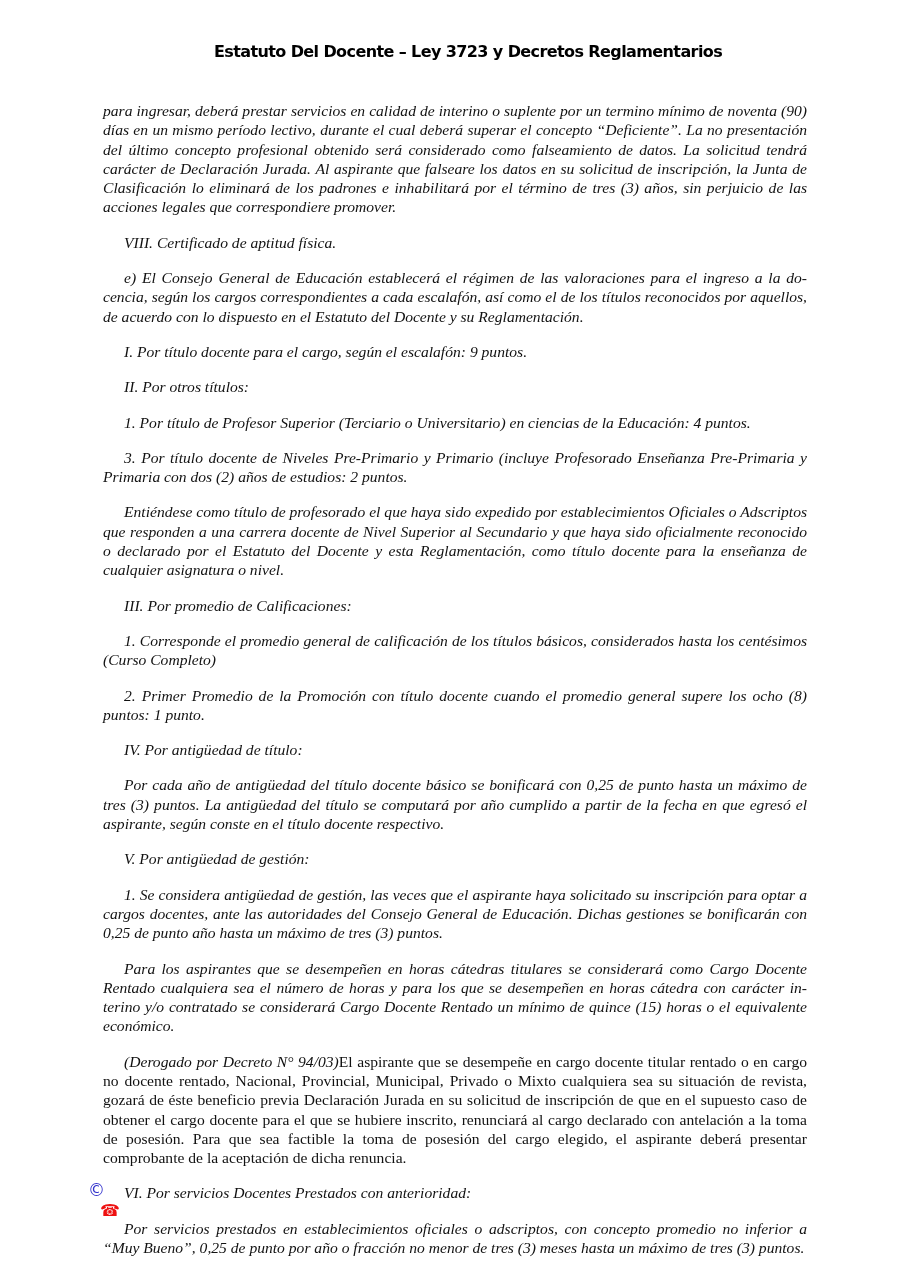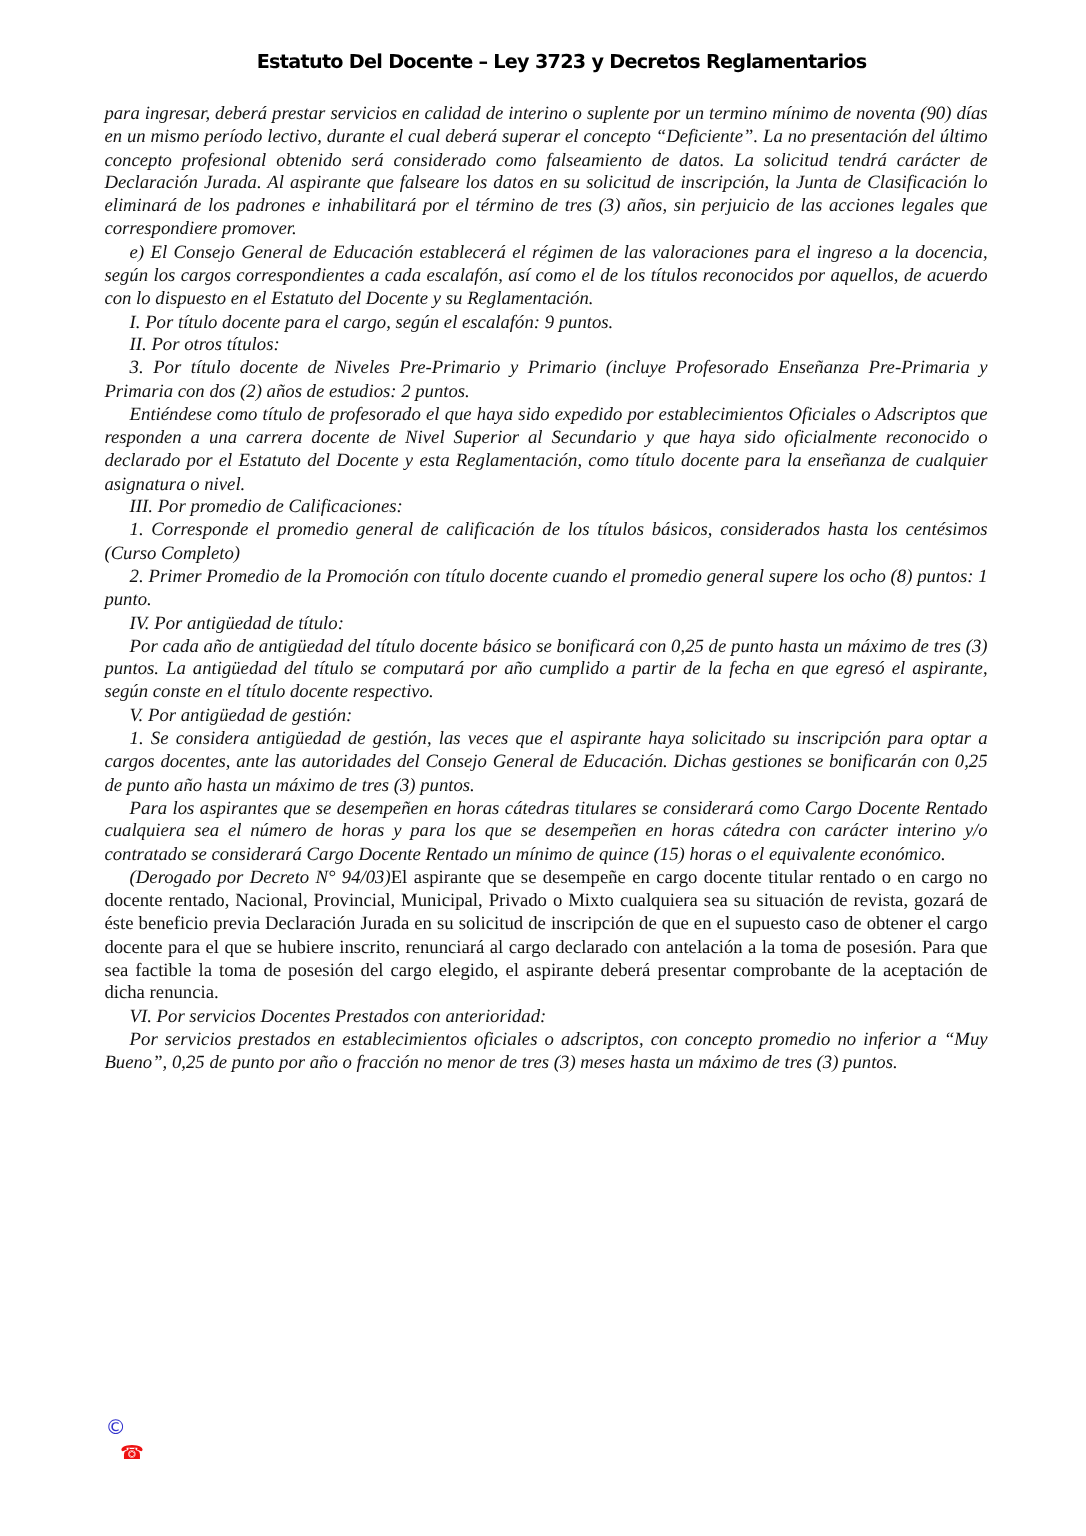--- a/index.html
+++ b/index.html
@@ -8,40 +8,42 @@
   .title {
     position: absolute; top: 42px; left: 0; width: 936px; text-align: center;
     font-family: "DejaVu Sans", sans-serif; font-weight: bold; font-size: 16px;
     letter-spacing: -0.6px; color: #000;
   }
   .body {
     position: absolute; top: 85px; left: 87px; width: 736px;
     font-family: "Liberation Serif", serif; font-size: 15.6px; line-height: 19.3px;
     color: #111; text-align: justify; hyphens: manual;
   }
-  .p { margin: 0; text-indent: 21px; font-style: italic; }
+  .p { margin: 16px; text-indent: 21px; font-style: italic; }
   .p.noindent { text-indent: 0; }
   .p .roman { font-style: normal; }
   .footer { position: absolute; top: 1180px; left: 88px; width: 300px; height: 45px; }
   .copy-icon { position: absolute; left: 0; top: 0; color: #3333cc; font-family: "DejaVu Sans", sans-serif; font-size: 17px; line-height: 20px; }
   .phone-icon { position: absolute; left: 12px; top: 22px; color: #ee1111; font-family: "DejaVu Sans", sans-serif; font-size: 16px; line-height: 18px; }
   .footer-text1 { position: absolute; left: 32px; top: 3px; color: #f2f2f2; font-family: "Liberation Sans", sans-serif; font-size: 13px; white-space: nowrap; }
   .footer-text2 { position: absolute; left: 32px; top: 24px; color: #f2f2f2; font-family: "Liberation Sans", sans-serif; font-size: 12px; white-space: nowrap; }
 </style>
 </head>
 <body>
 
 <div class="page">
   <div class="title">Estatuto Del Docente – Ley 3723 y Decretos Reglamentarios</div>
 
   <div class="body">
     <p class="p noindent">para ingresar, deberá prestar servicios en calidad de interino o suplente por un termino mínimo de noventa (90) días en un mismo período lectivo, durante el cual deberá superar el concepto “Deficiente”. La no pre­sentación del último concepto profesional obtenido será considerado como falseamiento de datos. La solici­tud tendrá carácter de Declaración Jurada. Al aspirante que falseare los datos en su solicitud de inscripción, la Junta de Clasificación lo eliminará de los padrones e inhabilitará por el término de tres (3) años, sin per­juicio de las acciones legales que correspondiere promover.</p>
+    <p class="p">VIII. Certificado de aptitud física.</p>
     <p class="p">e) El Consejo General de Educación establecerá el régimen de las valoraciones para el ingreso a la do­cencia, según los cargos correspondientes a cada escalafón, así como el de los títulos reconocidos por aque­llos, de acuerdo con lo dispuesto en el Estatuto del Docente y su Reglamentación.</p>
     <p class="p">I. Por título docente para el cargo, según el escalafón: 9 puntos.</p>
     <p class="p">II. Por otros títulos:</p>
+    <p class="p">1. Por título de Profesor Superior (Terciario o Universitario) en ciencias de la Educación: 4 puntos.</p>
     <p class="p">3. Por título docente de Niveles Pre-Primario y Primario (incluye Profesorado Enseñanza Pre-Primaria y Primaria con dos (2) años de estudios: 2 puntos.</p>
     <p class="p">Entiéndese como título de profesorado el que haya sido expedido por establecimientos Oficiales o Ads­criptos que responden a una carrera docente de Nivel Superior al Secundario y que haya sido oficialmente reconocido o declarado por el Estatuto del Docente y esta Reglamentación, como título docente para la en­señanza de cualquier asignatura o nivel.</p>
     <p class="p">III. Por promedio de Calificaciones:</p>
     <p class="p">1. Corresponde el promedio general de calificación de los títulos básicos, considerados hasta los centési­mos (Curso Completo)</p>
     <p class="p">2. Primer Promedio de la Promoción con título docente cuando el promedio general supere los ocho (8) puntos: 1 punto.</p>
     <p class="p">IV. Por antigüedad de título:</p>
     <p class="p">Por cada año de antigüedad del título docente básico se bonificará con 0,25 de punto hasta un máximo de tres (3) puntos. La antigüedad del título se computará por año cumplido a partir de la fecha en que egresó el aspirante, según conste en el título docente respectivo.</p>
     <p class="p">V. Por antigüedad de gestión:</p>
     <p class="p">1. Se considera antigüedad de gestión, las veces que el aspirante haya solicitado su inscripción para op­tar a cargos docentes, ante las autoridades del Consejo General de Educación. Dichas gestiones se bonifica­rán con 0,25 de punto año hasta un máximo de tres (3) puntos.</p>
     <p class="p">Para los aspirantes que se desempeñen en horas cátedras titulares se considerará como Cargo Docente Rentado cualquiera sea el número de horas y para los que se desempeñen  en horas cátedra con carácter in­terino y/o contratado se considerará Cargo Docente Rentado un mínimo de quince (15) horas o el equiva­lente económico.</p>

